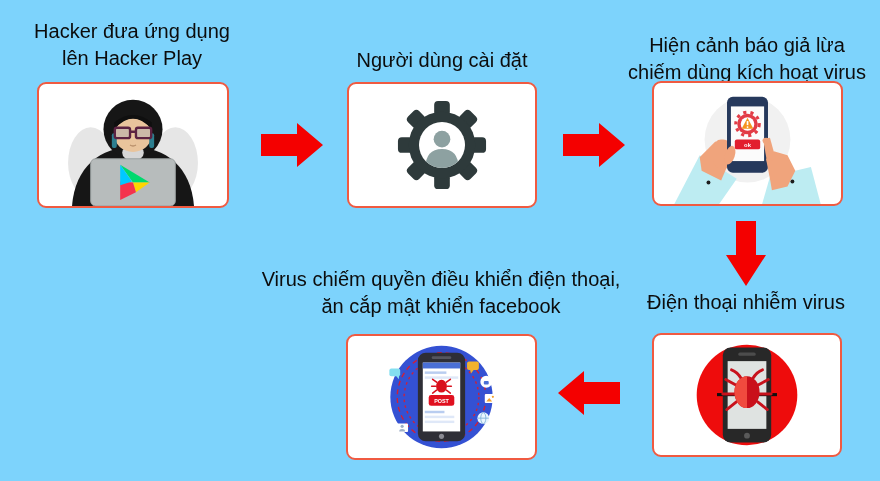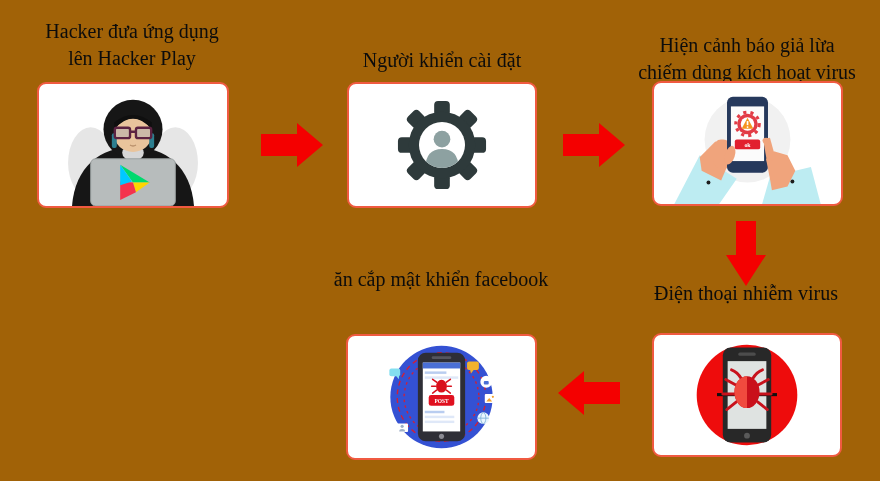--- a/index.html
+++ b/index.html
@@ -1,18 +1,18 @@
 <!DOCTYPE html>
 <html><head>
 <meta charset="utf-8">
 <style>
   html,body{margin:0;padding:0;background:#ffffff;}
   .canvas{
-    position:relative;width:880px;height:481px;background:#a16207;overflow:hidden;
-    font-family:Liberation Serif, serif;color:#0c0c0c;
+    position:relative;width:880px;height:481px;background:#7dd3fc;overflow:hidden;
+    font-family:Liberation Sans, sans-serif;color:#0c0c0c;
   }
   .step-title{
     position:absolute;text-align:center;font-size:20px;line-height:27px;color:#0c0c0c;
     white-space:nowrap;
   }
   .panel-box{
     position:absolute;background:#ffffff;border:2px solid #f05a41;border-radius:9px;
     box-sizing:border-box;overflow:hidden;
   }
   .panel-box svg{display:block;width:100%;height:100%;}
@@ -56,21 +56,21 @@
     </svg>
   </div>
 
   <div class="flow-arrow" style="left:261px;top:123px;">
     <svg width="62" height="44" viewBox="0 0 62 44">
         <polygon points="0,11 36,11 36,0 62,22 36,44 36,33 0,33" fill="#f40000"></polygon>
       </svg>
   </div>
 
   <div class="step-title" style="left:322px;top:47px;width:240px;">
-    <div>Người khiển cài đặt</div>
+    <div>Người dùng cài đặt</div>
   </div>
   <div class="panel-box" style="left:347px;top:82px;width:190px;height:126px;">
     <svg viewBox="0 0 190 124" preserveAspectRatio="xMidYMid meet">
       <g fill="#2e3a3b">
         <g>
           <rect x="87" y="17" width="16" height="15" rx="4"></rect>
           <rect x="87" y="17" width="16" height="15" rx="4" transform="rotate(45 95 62)"></rect>
           <rect x="87" y="17" width="16" height="15" rx="4" transform="rotate(90 95 62)"></rect>
           <rect x="87" y="17" width="16" height="15" rx="4" transform="rotate(135 95 62)"></rect>
           <rect x="87" y="17" width="16" height="15" rx="4" transform="rotate(180 95 62)"></rect>
@@ -139,21 +139,21 @@
       </g>
     </svg>
   </div>
 
   <div class="flow-arrow" style="left:726px;top:221px;">
     <svg width="40" height="65" viewBox="0 0 40 65">
         <polygon points="10,0 30,0 30,34 40,34 20,65 0,34 10,34" fill="#f40000"></polygon>
       </svg>
   </div>
 
-  <div class="step-title" style="left:626px;top:280px;width:240px;">
+  <div class="step-title" style="left:626px;top:289px;width:240px;">
     <div>Điện thoại nhiễm virus</div>
   </div>
   <div class="panel-box" style="left:652px;top:333px;width:190px;height:124px;">
     <svg viewBox="0 0 190 124" preserveAspectRatio="xMidYMid meet">
       <circle cx="95" cy="62" r="52" fill="#ee0c0c"></circle>
       <rect x="70" y="13" width="50" height="98" rx="8" fill="#282828"></rect>
       <rect x="75" y="27" width="40" height="70" fill="#dfe3e1"></rect>
       <rect x="86" y="18" width="18" height="3.5" rx="1.7" fill="#4c4c4c"></rect>
       <circle cx="95" cy="104" r="3" fill="#5a5a5a"></circle>
       <rect x="64" y="60" width="62" height="3.2" fill="#101010"></rect>
@@ -174,20 +174,21 @@
     </svg>
   </div>
 
   <div class="flow-arrow" style="left:558px;top:371px;">
     <svg width="62" height="44" viewBox="0 0 62 44">
         <polygon points="62,11 26,11 26,0 0,22 26,44 26,33 62,33" fill="#f40000"></polygon>
       </svg>
   </div>
 
   <div class="step-title" style="left:258px;top:266px;width:366px;">
+    <div>Virus chiếm quyền điều khiển điện thoại,</div>
     <div>ăn cắp mật khiển facebook</div>
   </div>
   <div class="panel-box" style="left:346px;top:334px;width:191px;height:126px;">
     <svg viewBox="0 0 190 124" preserveAspectRatio="xMidYMid meet">
       <circle cx="95" cy="62" r="52" fill="#3451d3"></circle>
       <circle cx="95" cy="62" r="45" fill="none" stroke="#cf2038" stroke-width="1.4" stroke-dasharray="5 4"></circle>
       <circle cx="95" cy="62" r="38" fill="none" stroke="#cf2038" stroke-width="1.4" stroke-dasharray="2.5 3.5"></circle>
 
       <g>
         <rect x="71" y="17" width="48" height="90" rx="8" fill="#2e2e36"></rect>

